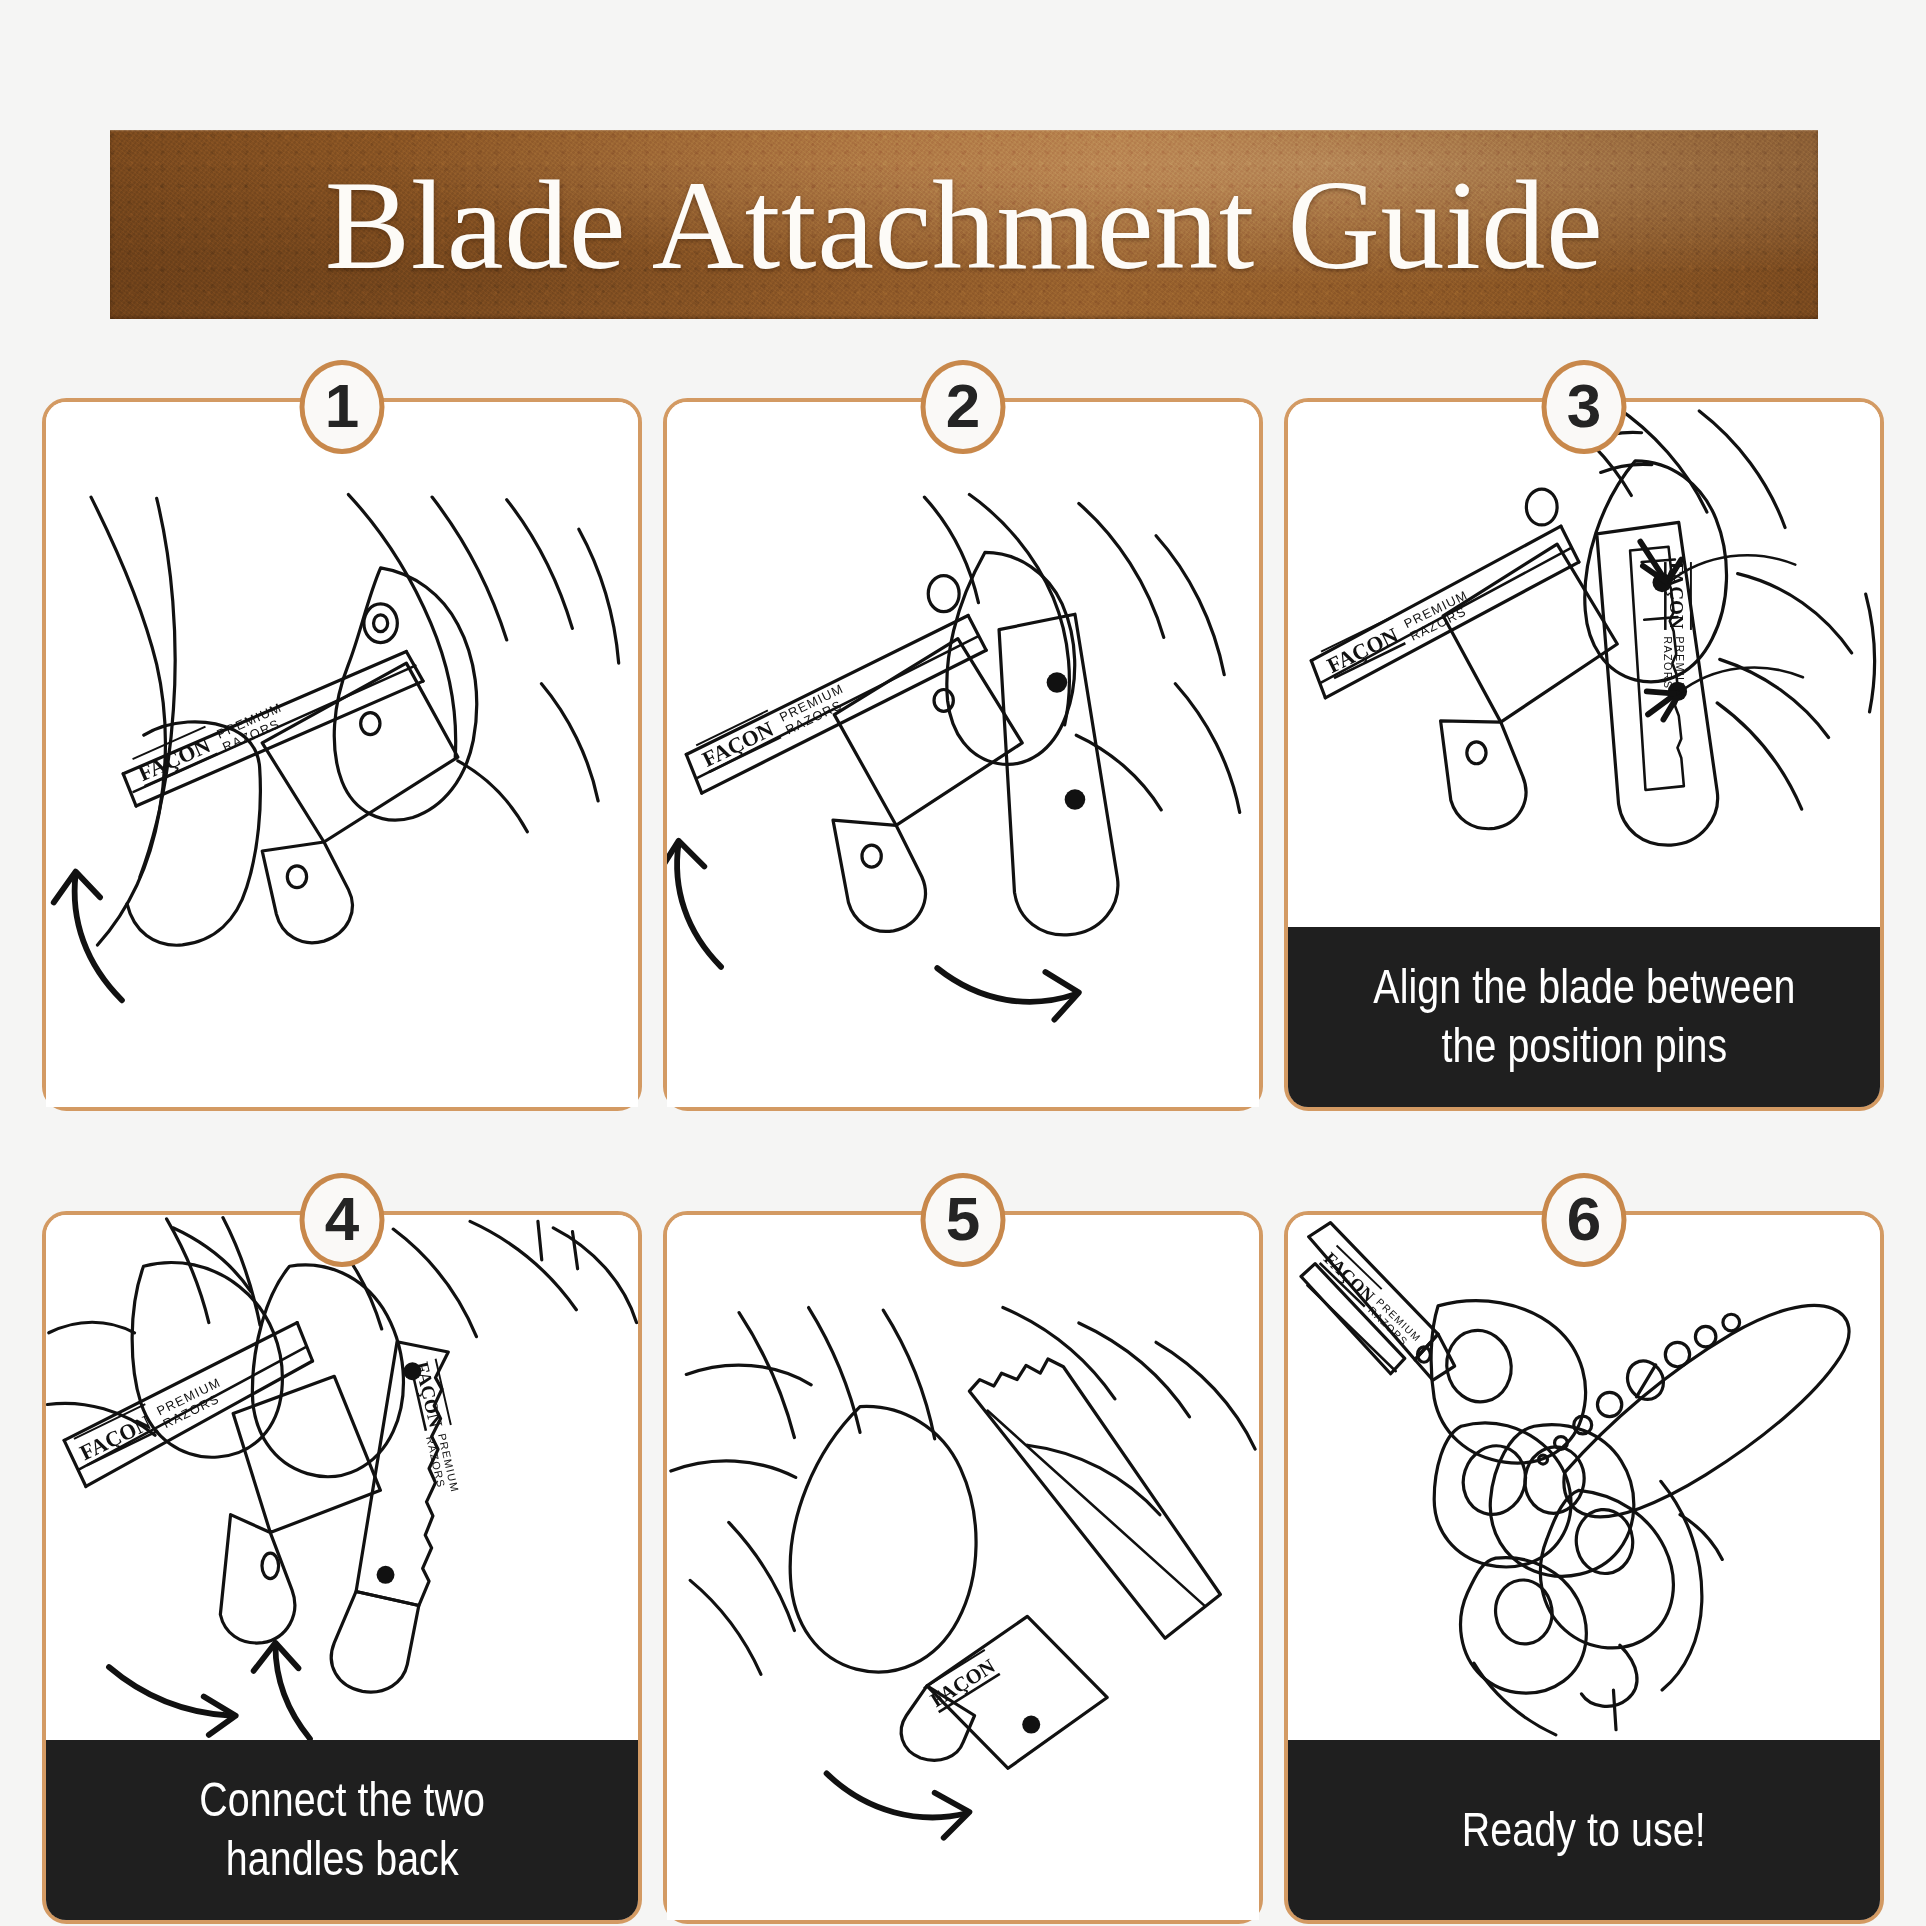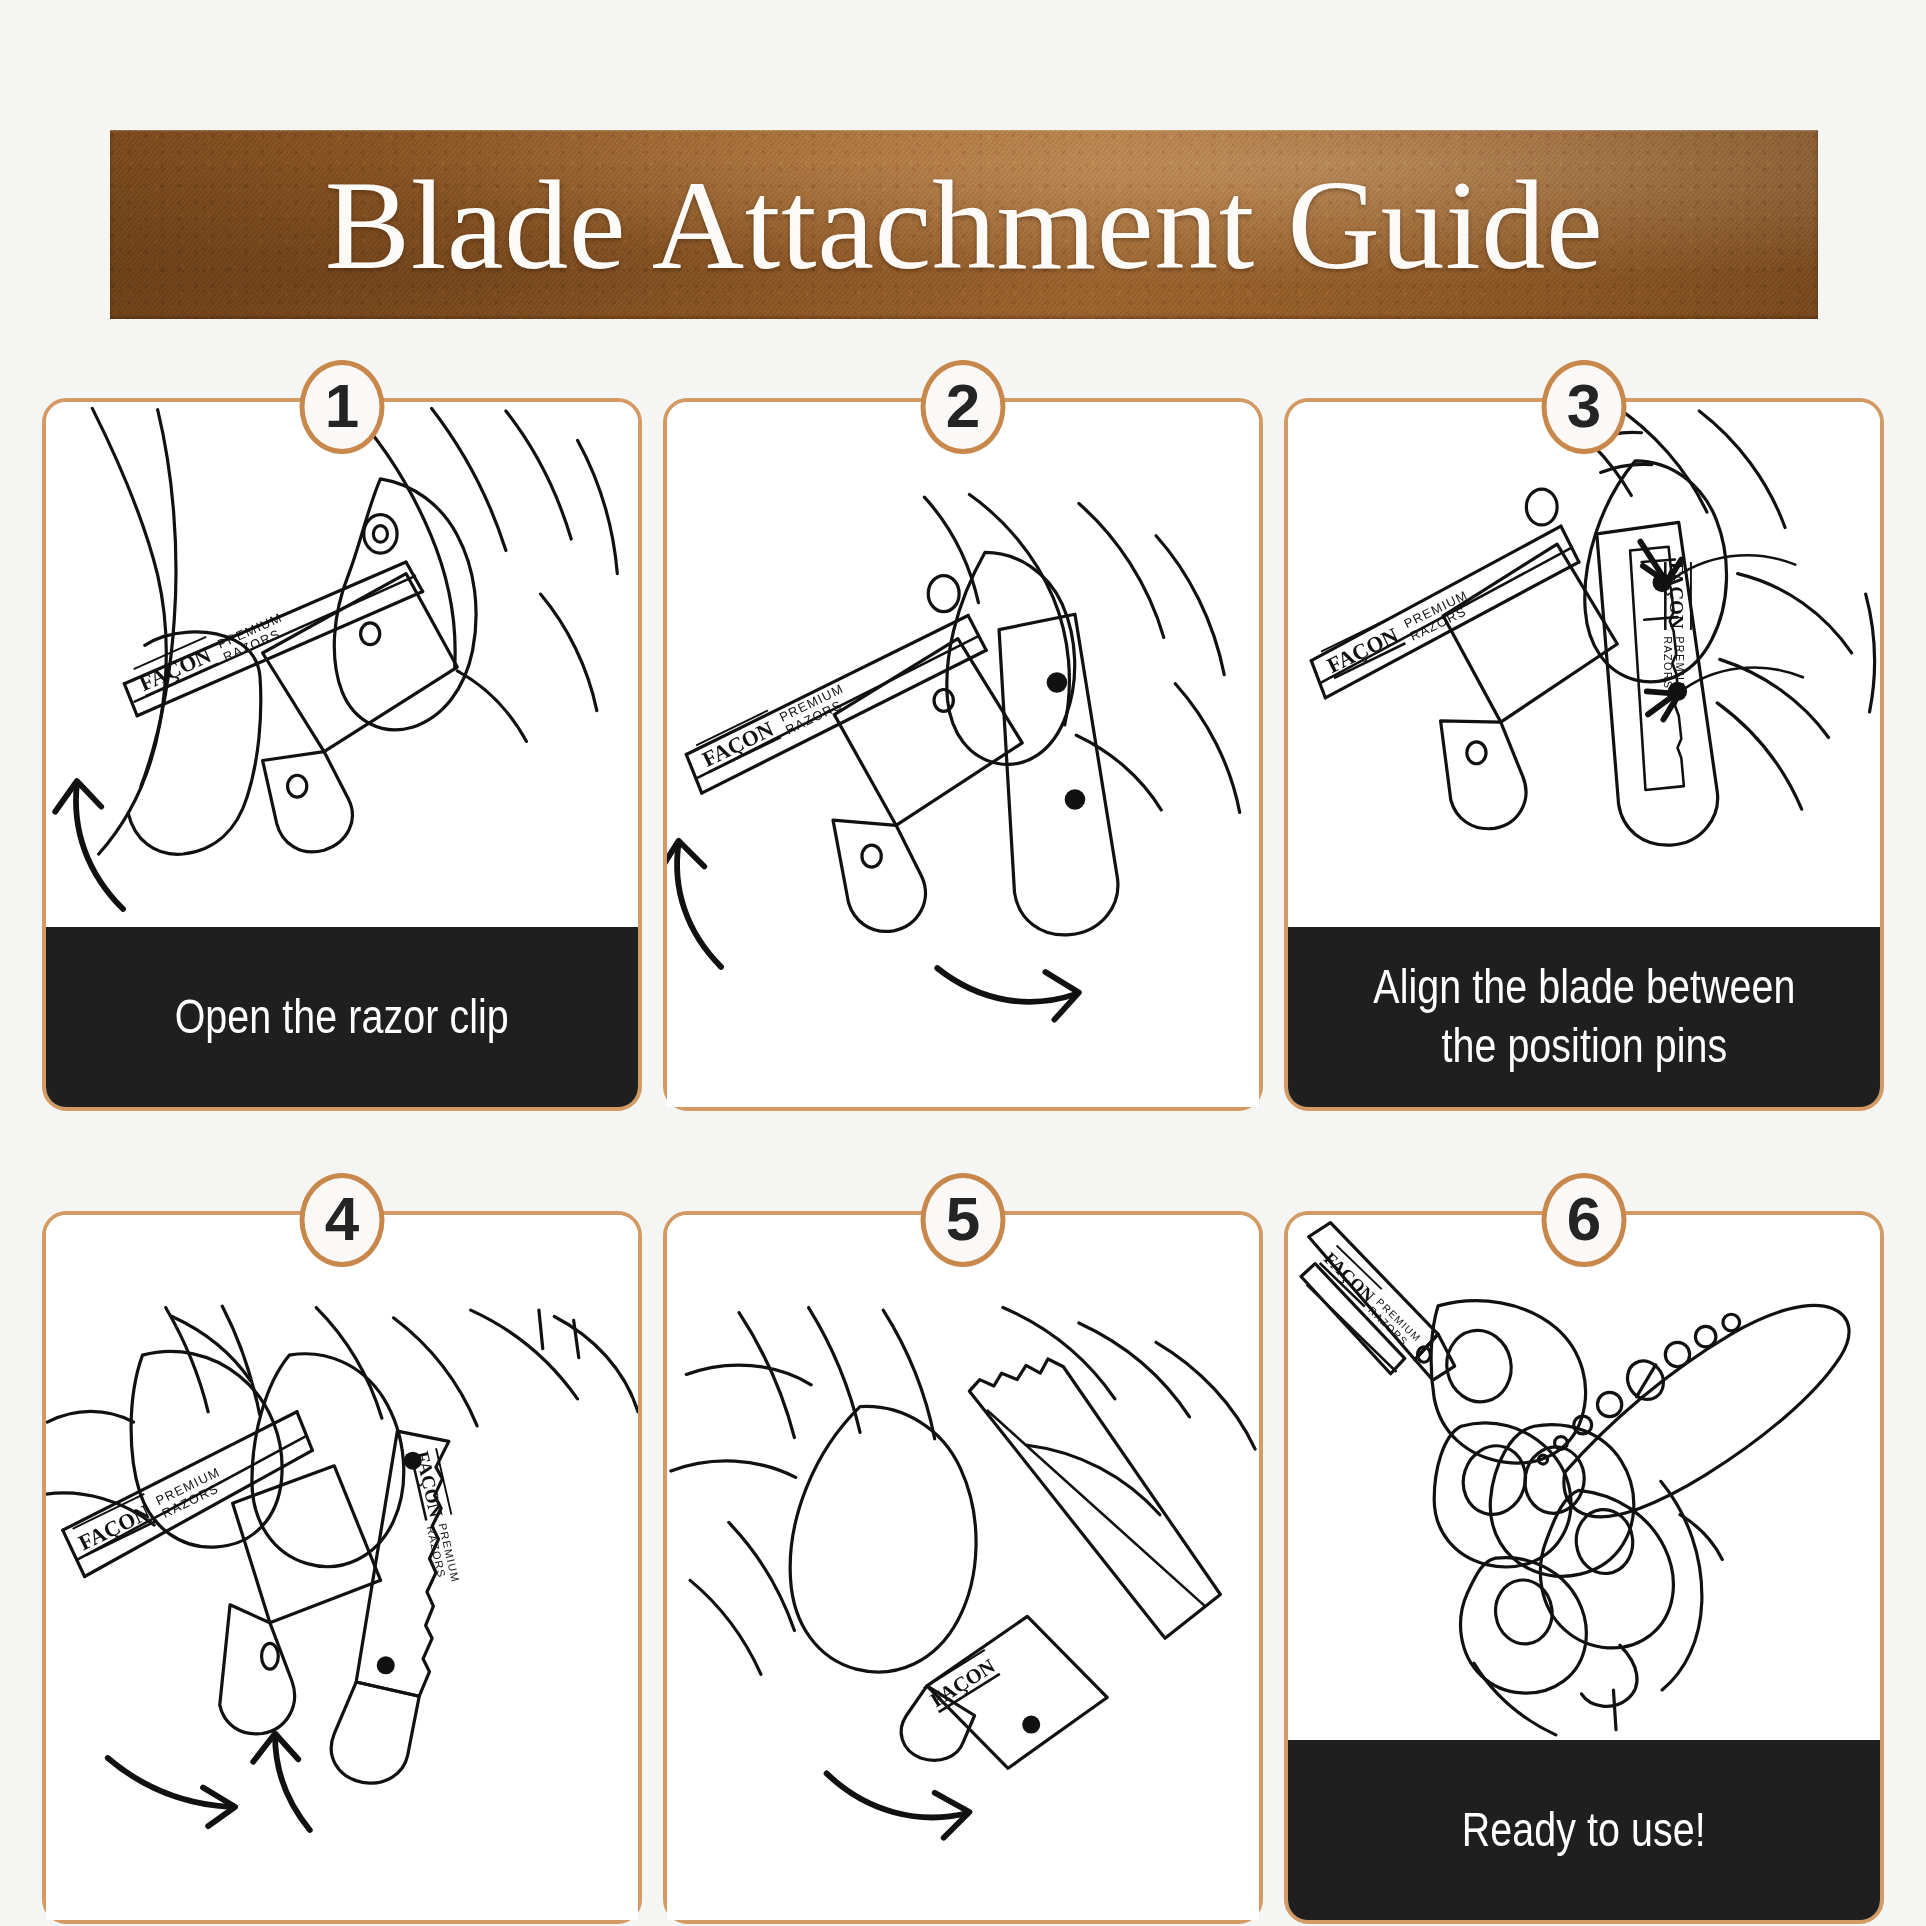--- a/index.html
+++ b/index.html
@@ -171,25 +171,20 @@
 
           <path class="ln" d="M336 392 L560 268 L640 414 L432 546 Z"></path>
           <path class="ln" d="M432 546 L470 620 C486 652 470 688 432 700 C396 710 366 690 358 658 L336 560 Z"></path>
           <ellipse class="ln" cx="390" cy="600" rx="15" ry="17"></ellipse>
           <ellipse class="ln" cx="504" cy="362" rx="15" ry="17"></ellipse>
 
           <path class="ln-thick" d="M118 792 C62 736 38 668 46 596"></path>
           <path class="ln-thick" d="M12 640 L46 592 L84 632"></path>
         </svg>
       </div>
-      <div class="caption-strip">
-        <div class="caption-text">
-          <span>Open the razor clip</span>
-        </div>
-      </div>
     </div>
 
     <div class="step-card">
       <div class="step-badge">
         <span class="step-badge-number">2</span>
       </div>
       <div class="illustration">
         <svg viewBox="0 0 920 820" preserveAspectRatio="xMidYMid meet">
 
           <path class="ln" d="M400 10 C440 54 470 112 484 174"></path>
@@ -353,20 +348,26 @@
             <text class="brand-sm" x="116" y="9" font-size="17">RAZORS</text>
           </g>
           <circle class="fill-dot" cx="570" cy="244" r="14"></circle>
           <circle class="fill-dot" cx="528" cy="562" r="14"></circle>
 
           <path class="ln-thick" d="M96 706 C150 752 216 778 286 782"></path>
           <path class="ln-thick" d="M244 752 L294 782 L252 812"></path>
           <path class="ln-thick" d="M410 818 C374 774 356 724 356 672"></path>
           <path class="ln-thick" d="M322 712 L356 668 L392 708"></path>
         </svg>
+      </div>
+      <div class="caption-strip">
+        <div class="caption-text">
+          <span>Connect the two</span><br>
+          <span>handles back</span>
+        </div>
       </div>
     </div>
 
     <div class="step-card">
       <div class="step-badge">
         <span class="step-badge-number">5</span>
       </div>
       <div class="illustration">
         <svg viewBox="0 0 920 820" preserveAspectRatio="xMidYMid meet">
 

